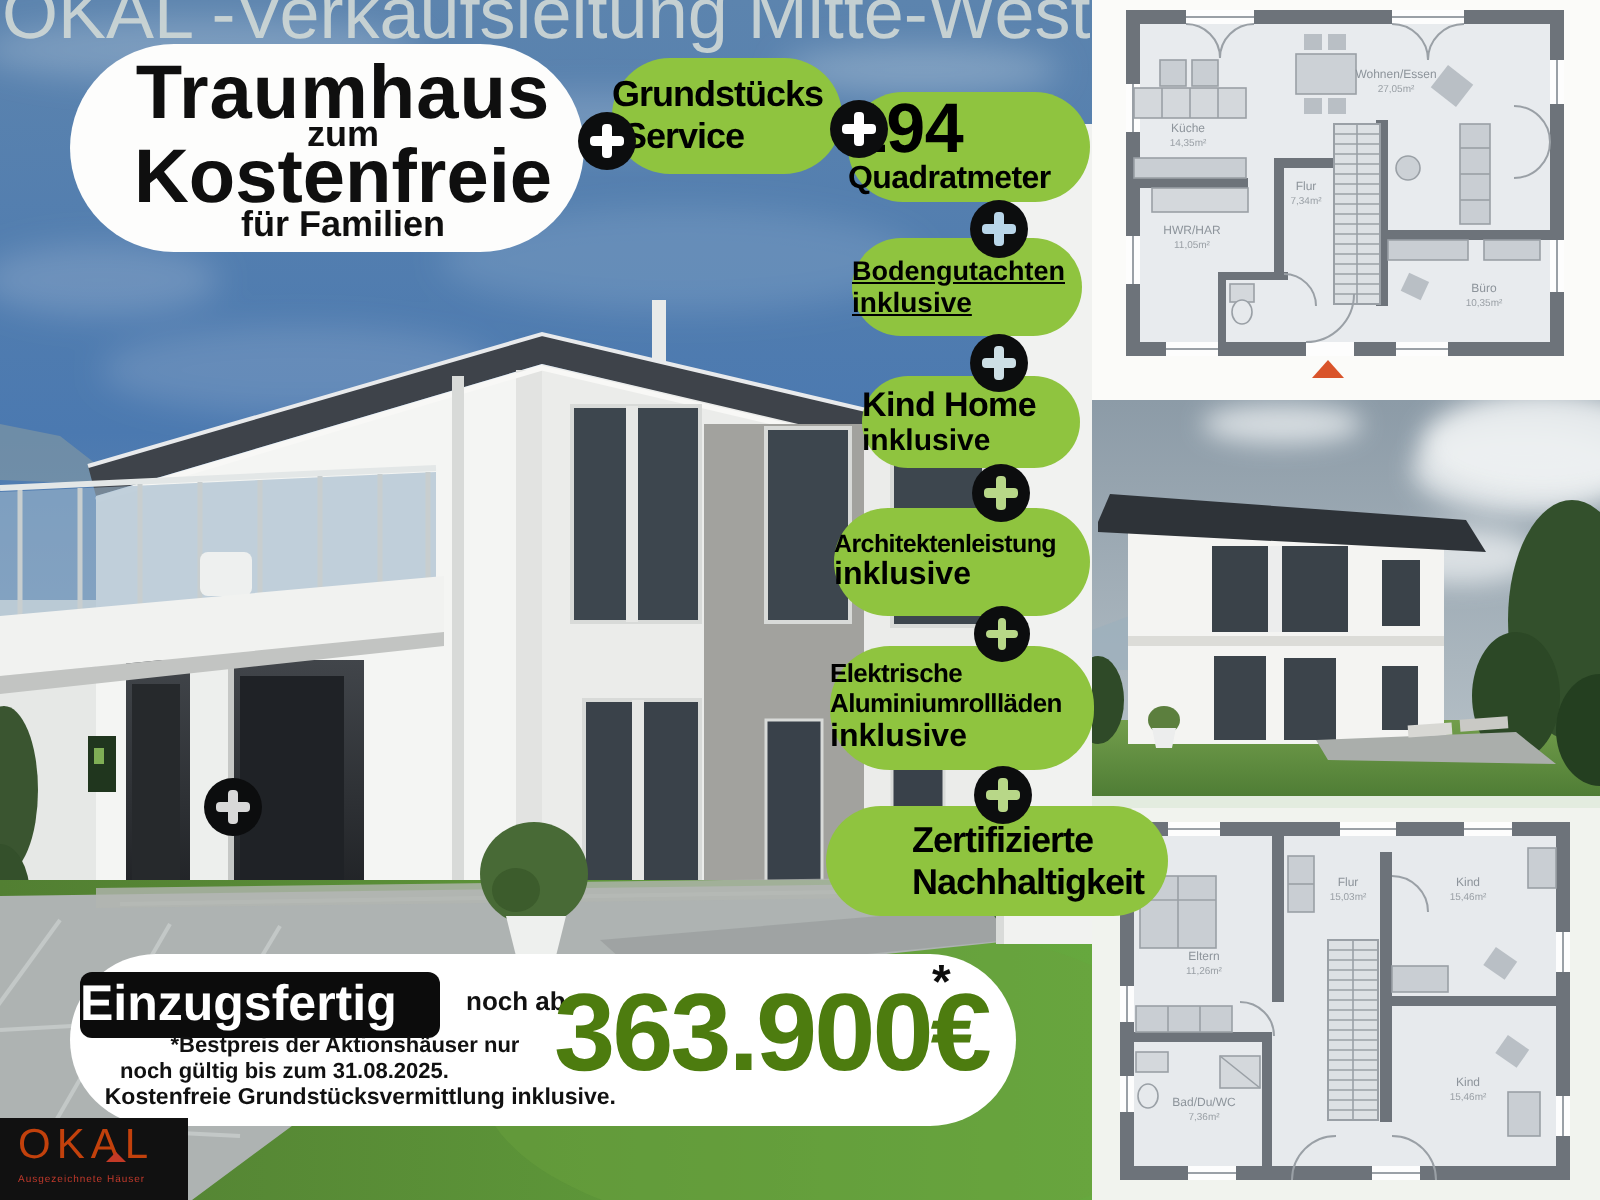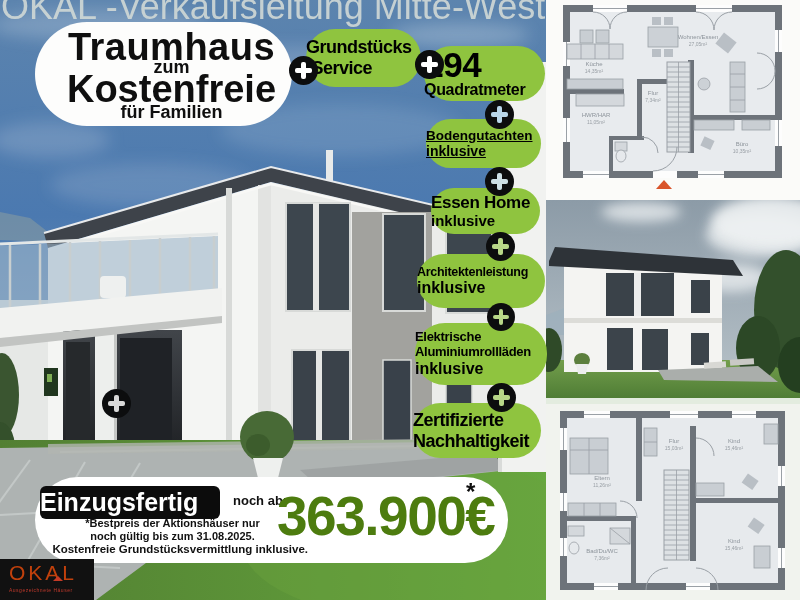--- a/index.html
+++ b/index.html
@@ -187,61 +187,61 @@
     <div class="v" style="background:#b9d6e9"></div>
   </div>
 
 <div class="pill" style="left:426px;top:119px;width:115px;height:49px;font-size:13.5px;text-decoration:underline;">Bodengutachten<br><span style="font-size:14px;">inklusive</span></div>
 
 <div class="plus" style="left:485px;top:167px;width:29px;height:29px;">
     <div class="h" style="background:#cddfe5"></div>
     <div class="v" style="background:#cddfe5"></div>
   </div>
 
-<div class="pill" style="left:431px;top:188px;width:109px;height:46px;font-size:15px;"><span style="font-size:17px;letter-spacing:-0.3px;">Essen Home</span>inklusive</div>
+<div class="pill" style="left:431px;top:188px;width:109px;height:46px;font-size:15px;"><span style="font-size:17px;letter-spacing:-0.3px;">Kind Home</span>inklusive</div>
 
 <div class="plus" style="left:486px;top:232px;width:29px;height:29px;">
     <div class="h" style="background:#b8d788"></div>
     <div class="v" style="background:#b8d788"></div>
   </div>
 
 <div class="pill" style="left:417px;top:254px;width:128px;height:54px;font-size:12.5px;letter-spacing:-0.3px;">Architektenleistung<span style="font-size:16px;letter-spacing:0;">inklusive</span></div>
 
 <div class="plus" style="left:487px;top:303px;width:28px;height:28px;">
     <div class="h" style="background:#b8d788"></div>
     <div class="v" style="background:#b8d788"></div>
   </div>
 
 <div class="pill" style="left:415px;top:323px;width:132px;height:62px;font-size:13px;letter-spacing:-0.3px;">Elektrische<br>Aluminiumrollläden<span style="font-size:16px;letter-spacing:0;">inklusive</span></div>
 
 <div class="plus" style="left:487px;top:383px;width:29px;height:29px;">
     <div class="h" style="background:#b8d788"></div>
     <div class="v" style="background:#b8d788"></div>
   </div>
 
-<div class="pill" style="left:413px;top:403px;width:128px;height:55px;font-size:18px;letter-spacing:-0.5px;">Zertifizierte<br>Nachhaltigkeit</div>
+<div class="pill" style="left:413px;top:403px;width:128px;height:55px;font-size:18px;letter-spacing:-0.5px;padding-left:43px;">Zertifizierte<br>Nachhaltigkeit</div>
 
 <div class="plus" style="left:102px;top:389px;width:29px;height:29px;">
     <div class="h" style="background:#d8d8d8"></div>
     <div class="v" style="background:#d8d8d8"></div>
   </div>
 
 <div class="abs" style="left:35px;top:477px;width:473px;height:86px;background:#ffffff;border-radius:44px;"></div>
 
 <div class="abs" style="left:40px;top:486px;width:180px;height:33px;background:#0c0c0c;border-radius:6px;color:#fff;font-size:25px;font-weight:bold;text-align:left;line-height:33px;">Einzugsfertig</div>
 
 <div class="abs" style="left:233px;top:493px;font-size:13px;font-weight:bold;color:#111;">noch ab:</div>
 
 <div class="abs" style="left:277px;top:492px;font-size:55px;line-height:48px;font-weight:bold;color:#4d7c0f;letter-spacing:-1.5px;">363.900€</div>
 
 <div class="abs" style="left:466px;top:478px;font-size:24px;font-weight:bold;color:#0d0d0d;">*</div>
 
 <div class="abs" style="left:60px;top:517px;width:225px;text-align:center;font-size:11px;font-weight:bold;color:#111;">*Bestpreis der Aktionshäuser nur</div>
 
-<div class="abs" style="left:60px;top:530px;width:225px;text-align:center;font-size:11px;font-weight:bold;color:#111;">noch gültig bis zum 31.08.2025.</div>
+<div class="abs" style="left:60px;top:530px;width:225px;font-size:11px;font-weight:bold;color:#111;">noch gültig bis zum 31.08.2025.</div>
 
 <div class="abs" style="left:48px;top:543px;width:260px;text-align:right;font-size:11.5px;font-weight:bold;color:#111;">Kostenfreie Grundstücksvermittlung inklusive.</div>
 
 <div class="abs" style="left:0;top:559px;width:94px;height:41px;background:#111111;"></div>
 
 <div class="abs" style="left:9px;top:561px;font-size:21px;font-weight:normal;color:#c2410c;letter-spacing:3px;">OKAL</div>
 
 <div class="abs" style="left:53px;top:576px;width:0;height:0;border-left:5px solid transparent;border-right:5px solid transparent;border-bottom:5px solid #c33a26;"></div>
 
 <div class="abs" style="left:9px;top:587px;font-size:5px;color:#c0392b;letter-spacing:0.5px;">Ausgezeichnete Häuser</div>

